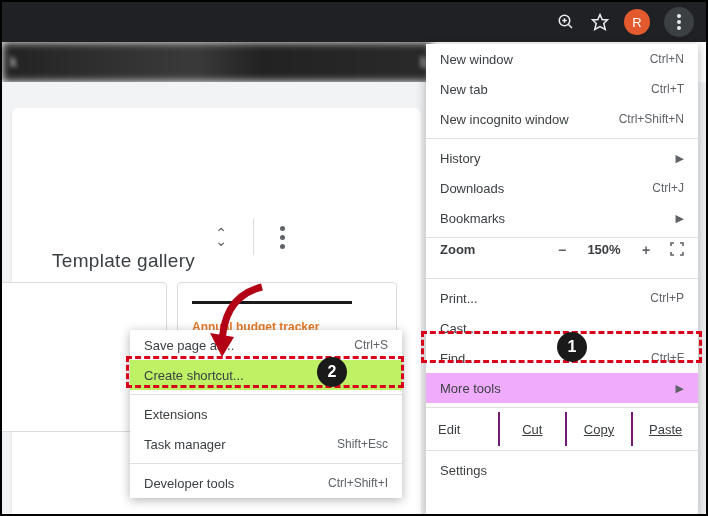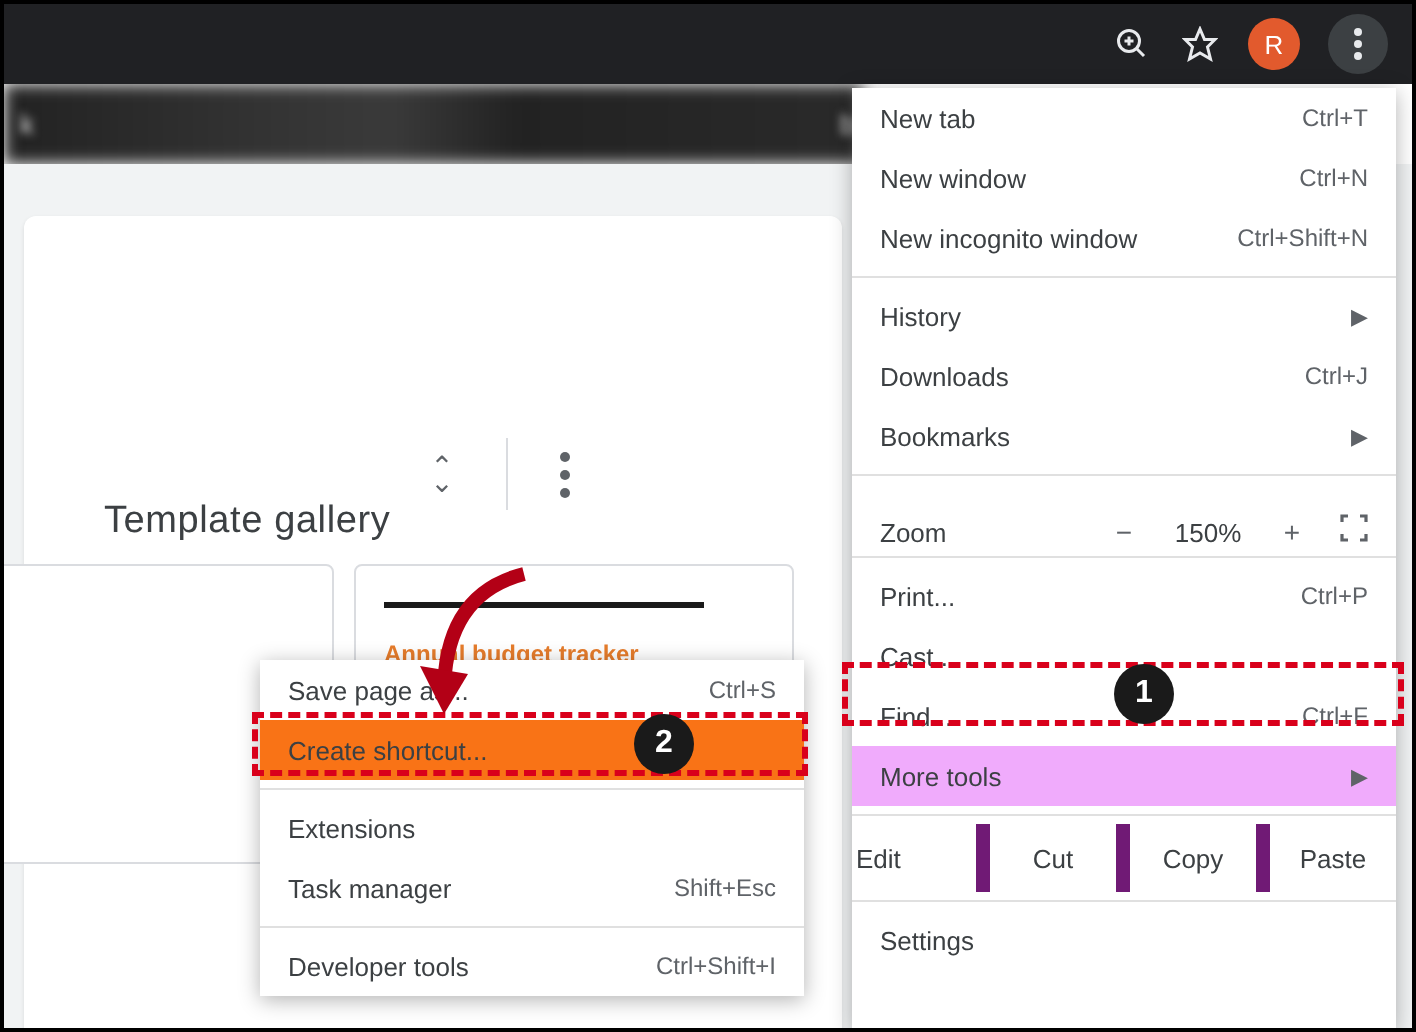--- a/index.html
+++ b/index.html
@@ -37,39 +37,39 @@
 .card-right .sub { width: 130px; height: 2px; background: #bbb; margin-top: 4px; }
 
 
 .main-menu { position: absolute; right: 8px; top: 42px; width: 272px; background: #fff; box-shadow: 0 2px 10px rgba(0,0,0,.3); z-index: 5; font-size: 13px; color: #3c4043; }
 .menu-row { display: flex; align-items: center; height: 30px; padding: 0 14px; cursor: pointer; }
 .menu-label { flex: 1; text-align: left; }
 .menu-shortcut { color: #5f6368; font-size: 12px; }
 .menu-arrow { color: #5f6368; font-size: 11px; margin-left: 8px; }
 .menu-sep { height: 1px; background: #e0e0e0; margin: 4px 0; }
 
-.zoom-row { display: flex; align-items: flex-end; height: 32px; padding: 0 10px 0 14px; gap: 10px; }
+.zoom-row { display: flex; align-items: flex-start; height: 32px; padding: 0 10px 0 14px; gap: 10px; font-weight: bold; }
 .zoom-row .zlbl { flex: 1; }
 .zoom-btn { width: 20px; text-align: center; color: #5f6368; cursor: pointer; font-size: 14px; }
 .zoom-val { width: 44px; text-align: center; }
 .zoom-full { width: 22px; text-align: center; cursor: pointer; }
 
-.edit-row { display: flex; align-items: center; height: 34px; padding: 0 0 0 2px; }
+.edit-row { display: flex; align-items: center; height: 34px; padding: 0 0 0 12px; }
 .edit-row .elbl { width: 60px; }
-.edit-cell { flex: 1; text-align: right; border-left: 7px solid #701a75; height: 100%; display: flex; align-items: center; justify-content: center; cursor: pointer; }
+.edit-cell { flex: 1; text-align: right; border-left: 2px solid #701a75; height: 100%; display: flex; align-items: center; justify-content: center; cursor: pointer; text-decoration: underline; }
 
 
 .more-tools-hl { position: relative; background: #f0abfc; }
 .highlight-box { position: absolute; border: 3px dashed #d9001b; pointer-events: none; z-index: 7; }
 .hl1 { top: 329px; left: 419px; width: 281px; height: 32px; }
 .hl2 { top: 354px; left: 124px; width: 278px; height: 32px; }
 
 
 .sub-menu { position: absolute; top: 328px; left: 128px; width: 272px; background: #fff; box-shadow: 0 2px 10px rgba(0,0,0,.3); z-index: 4; font-size: 13px; color: #3c4043; }
-.sub-menu .menu-row.create-hl { background: #f97316; }
+.sub-menu .menu-row.create-hl { background: #bef264; }
 
 
 .badge { position: absolute; width: 30px; height: 30px; border-radius: 50%; background: #1a1a1a; color: #fff; display: flex; align-items: center; justify-content: center; font-size: 16px; font-weight: 600; z-index: 10; }
 .badge1 { top: 330px; left: 555px; }
 .badge2 { top: 355px; left: 315px; }
 
 
 .arrow-svg { position: absolute; top: 275px; left: 190px; width: 90px; height: 90px; z-index: 8; pointer-events: none; }
 
 </style>
@@ -125,26 +125,26 @@
   <div class="green-block"></div>
 </div>
 <div class="card card-right">
   <div class="line1"></div>
   <div class="title">Annual budget tracker</div>
   <div class="sub"></div>
 </div>
 
 <div class="main-menu">
   <div class="menu-row">
+      <span class="menu-label">New window</span>
+      <span class="menu-shortcut">Ctrl+N</span>
+    </div>
+  <div class="menu-row">
       <span class="menu-label">New tab</span>
       <span class="menu-shortcut">Ctrl+T</span>
-    </div>
-  <div class="menu-row">
-      <span class="menu-label">New window</span>
-      <span class="menu-shortcut">Ctrl+N</span>
     </div>
   <div class="menu-row">
       <span class="menu-label">New incognito window</span>
       <span class="menu-shortcut">Ctrl+Shift+N</span>
     </div>
   <div class="menu-sep"></div>
   <div class="menu-row">
       <span class="menu-label">History</span>
       <span class="menu-arrow">▶</span>
     </div>

